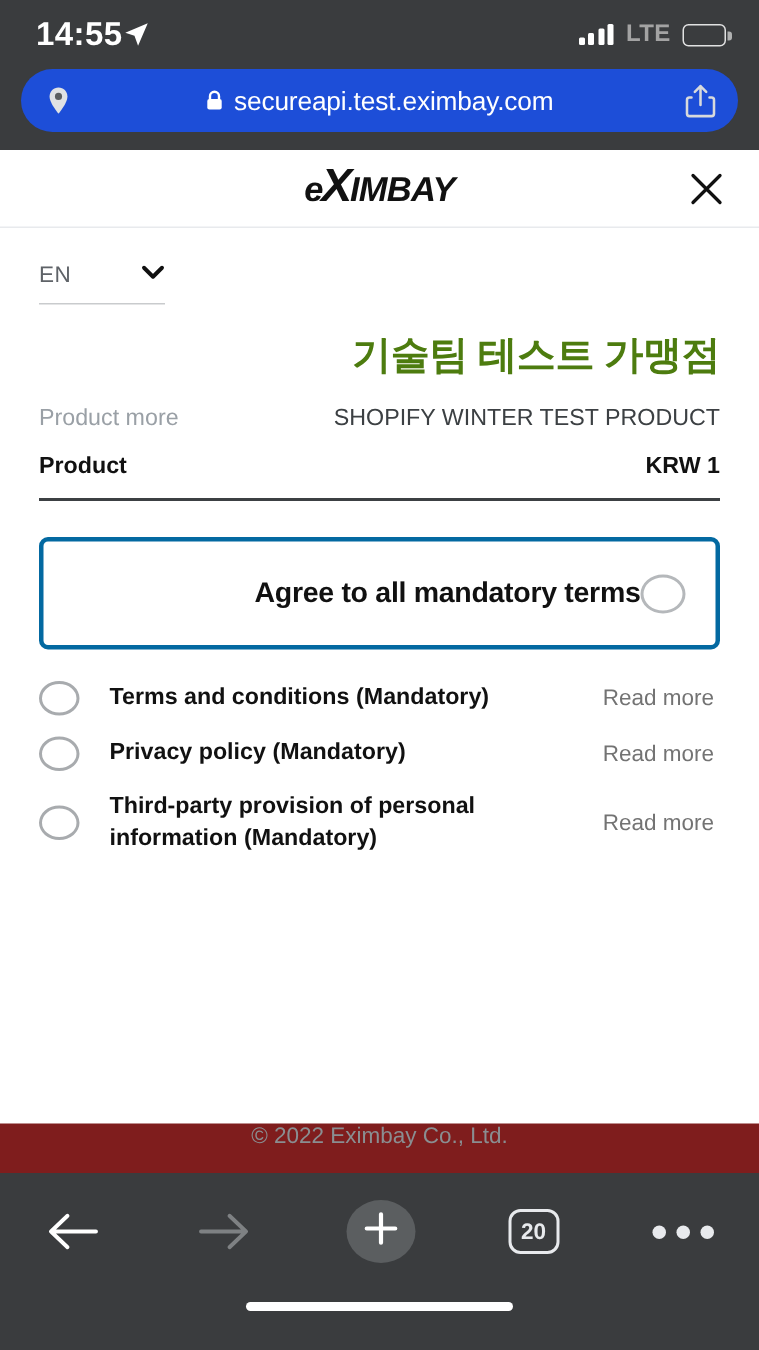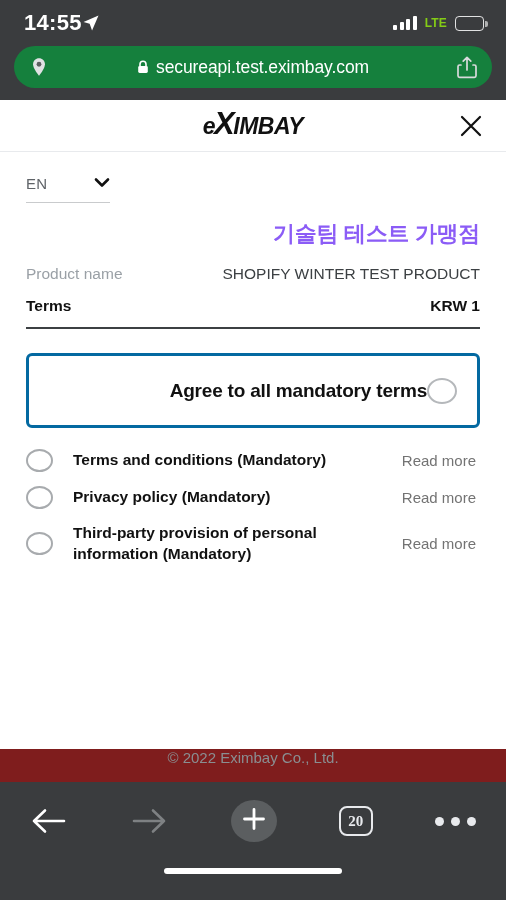--- a/index.html
+++ b/index.html
@@ -31,36 +31,36 @@
     letter-spacing: 0.3px;
   }
   .loc-arrow { display:block; }
   .status-right { display: flex; align-items: center; gap: 8px; }
   .signal-bars { display: flex; align-items: flex-end; gap: 2.5px; height: 14px; }
   .signal-bars i { display:block; width: 4px; background:#fff; border-radius: 1px; }
   .signal-bars i:nth-child(1){ height:5px; }
   .signal-bars i:nth-child(2){ height:8px; }
   .signal-bars i:nth-child(3){ height:11px; }
   .signal-bars i:nth-child(4){ height:14px; }
-  .lte-label { color:#84cc16; font-size:12px; font-weight:bold; letter-spacing:0.2px; }
+  .lte-label { color:#a3a3a3; font-size:16px; font-weight:bold; letter-spacing:0.2px; }
   .battery { position: relative; width: 29px; height: 15px;
     border: 1.6px solid rgba(255,255,255,0.85); border-radius: 4px; padding: 1.6px; }
   .battery .fill { height: 100%; width: 62%; background: #ffffff; border-radius: 1.6px; }
   .battery:after { content:""; position:absolute; right:-4.5px; top:4px;
     width:2.6px; height:6px; background: rgba(255,255,255,0.6); border-radius:0 2px 2px 0; }
 
   
   .url-bar-wrap {
     background: #3a3c3e;
     padding: 0 14px 12px 14px;
     flex: 0 0 auto;
   }
   .url-bar {
     height: 42px;
-    background: #15803d;
+    background: #1d4ed8;
     border-radius: 21px;
     display: flex; align-items: center;
     padding: 0 14px;
     position: relative;
   }
   .pin-icon { width: 22px; height:22px; flex:0 0 auto; }
   .url-center {
     position:absolute; left:0; right:0;
     display:flex; align-items:center; justify-content:center; gap:7px;
     pointer-events:none;
@@ -92,22 +92,22 @@
   .content { flex: 1 1 auto; padding: 0 26px; background:#fff; overflow:hidden; }
 
   .lang-row { padding-top: 22px; }
   .lang-select {
     width: 84px; display:flex; align-items:center; justify-content:space-between;
     border-bottom: 1px solid #c9cbcd; padding-bottom: 10px;
   }
   .lang-select .val { font-size:15px; color:#5f6368; letter-spacing:0.3px; }
 
   .merchant-name {
-    text-align: right; font-size: 22px; font-weight: bold;
-    color: #8b5cf6; margin-top: 16px; letter-spacing: -0.3px;
+    text-align: right; font-size: 26px; font-weight: bold;
+    color: #4d7c0f; margin-top: 16px; letter-spacing: -0.3px;
   }
 
   .kv-row {
     display:flex; align-items:baseline; justify-content:space-between;
     margin-top: 16px;
   }
   .kv-label { font-size: 15.5px; color: #9aa0a6; }
   .kv-value { font-size: 15.5px; color: #3c4043; }
   .kv-row.bold { margin-top: 14px; padding-bottom: 12px; border-bottom: 2px solid #3c4043; }
   .kv-row.bold .kv-label { color:#111; font-weight:bold; font-size:15.5px; }
@@ -157,21 +157,21 @@
     padding: 0 30px; flex: 0 0 auto;
   }
   .tb-btn { display:flex; align-items:center; justify-content:center; }
   .plus-btn {
     width: 46px; height: 42px; border-radius: 50%;
     background: #5b5e60; display:flex; align-items:center; justify-content:center;
   }
   .tab-count {
     width: 34px; height: 30px; border: 2.5px solid #e8eaed; border-radius: 8px;
     display:flex; align-items:center; justify-content:center;
-    color:#e8eaed; font-size:15px; font-weight:bold;font-family:Liberation Serif, serif;
+    color:#e8eaed; font-size:15px; font-weight:bold;
   }
   .dots { display:flex; gap: 7px; align-items:center; }
   .dots i { width:9px; height:9px; border-radius:50%; background:#e8eaed; display:block; }
 
   .home-area { height: 40px; background: #3a3c3e; display:flex;
     align-items:flex-start; justify-content:center; flex: 0 0 auto; }
   .home-ind { width: 178px; height: 6px; border-radius:3px; background:#ffffff; margin-top: 8px; }
 </style>
 </head>
 <body>
@@ -247,26 +247,26 @@
           <svg width="16" height="11" viewBox="0 0 16 11">
               <path d="M2 2.5 8 8.5 14 2.5" stroke="#111111" stroke-width="2.6" fill="none" stroke-linecap="round" stroke-linejoin="round"></path>
             </svg>
         </span>
       </div>
     </div>
 
     <div class="merchant-name">기술팀 테스트 가맹점</div>
 
     <div class="kv-row">
-      <span class="kv-label">Product name</span>
+      <span class="kv-label">Product more</span>
       <span class="kv-value">SHOPIFY WINTER TEST PRODUCT</span>
     </div>
 
     <div class="kv-row bold">
-      <span class="kv-label">Terms</span>
+      <span class="kv-label">Product</span>
       <span class="kv-value">KRW 1</span>
     </div>
 
     <div class="agree-all">
       <span class="txt">Agree to all mandatory terms</span>
       <span class="circle-box"></span>
     </div>
 
     <div class="terms-list">
 

